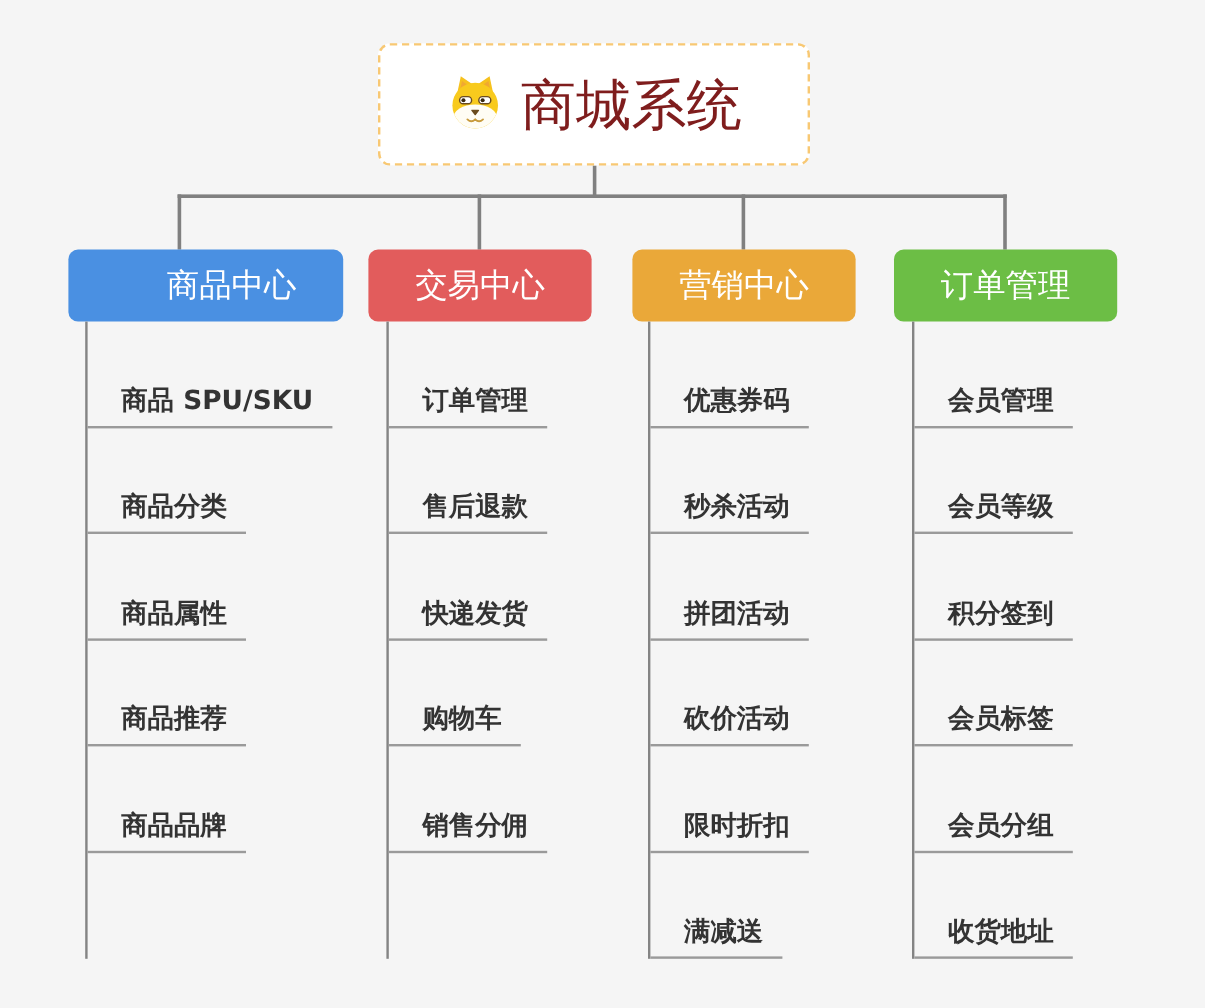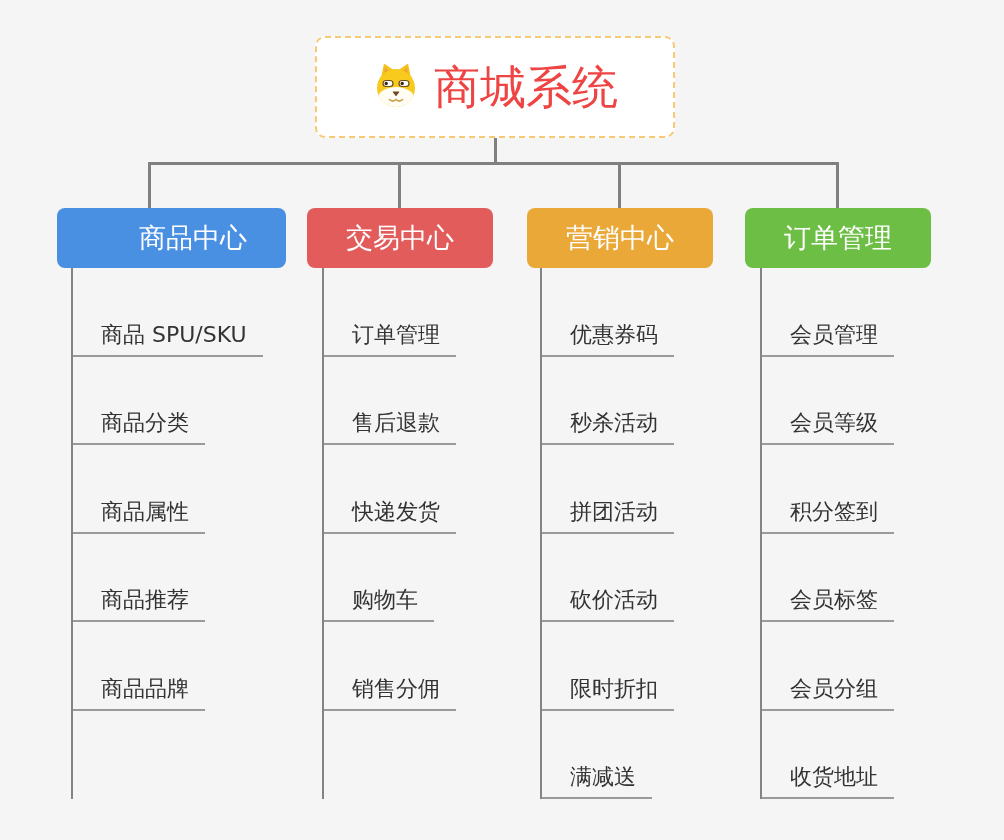--- a/index.html
+++ b/index.html
@@ -19,42 +19,42 @@
   .drop-0 { left: 148px; } .drop-1 { left: 398px; }
   .drop-2 { left: 618px; } .drop-3 { left: 836px; }
 
   
   .root {
     position: absolute; left: 315px; top: 36px; width: 360px; height: 102px;
     background: #ffffff; border: 2px dashed #f8c873; border-radius: 10px;
     box-sizing: border-box;
     display: flex; align-items: center; justify-content: center; gap: 14px;
   }
-  .root-title { font-size: 46px; color: #ef4444; line-height: 1; white-space: nowrap; }
+  .root-title { font-size: 46px; color: #7f1d1d; line-height: 1; white-space: nowrap; }
 
   
   .branch {
     position: absolute; top: 208px; width: 186px; height: 60px;
     border-radius: 8px; color: #ffffff; font-size: 27px;
     display: flex; align-items: center; justify-content: center;
     white-space: nowrap;
   }
   .branch-0 { left: 57px; padding-left: 43px; }  .branch-1 { left: 307px; }
   .branch-2 { left: 527px; } .branch-3 { left: 745px; }
 
   
   .col {
     position: absolute; top: 268px; height: 531px;
     border-left: 2px solid #848484;
   }
   .col-0 { left: 71px; }  .col-1 { left: 322px; }
   .col-2 { left: 540px; } .col-3 { left: 760px; }
   .leaf {
     height: 88.5px;
-    display: flex; align-items: flex-end;
+    display: flex; align-items: flex-end; font-weight: bold;
   }
   .leaf-label {
     display: inline-block;
     border-bottom: 2px solid #9a9a9a;
     padding: 0 16px 5px 28px;
     font-size: 22px; color: #333333; line-height: 1.3;
     white-space: nowrap;
   }
 </style>
 </head>

